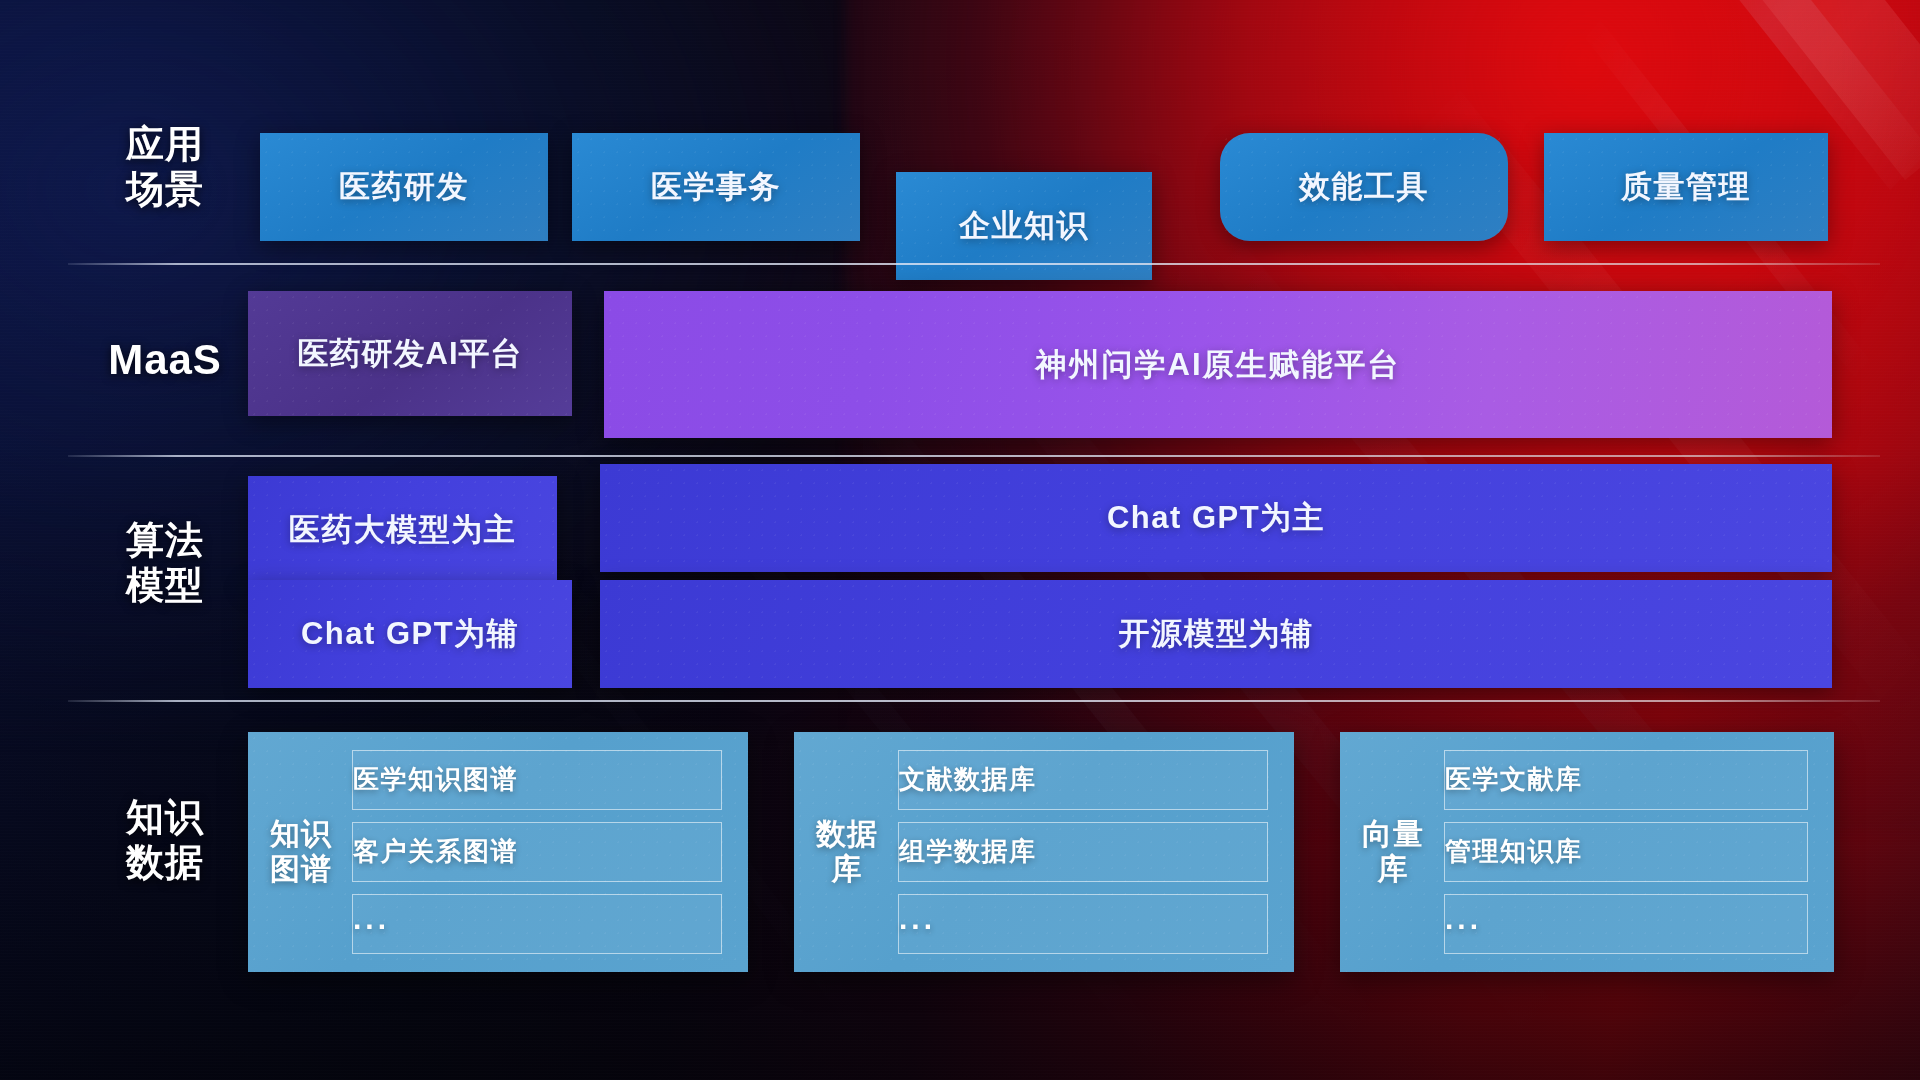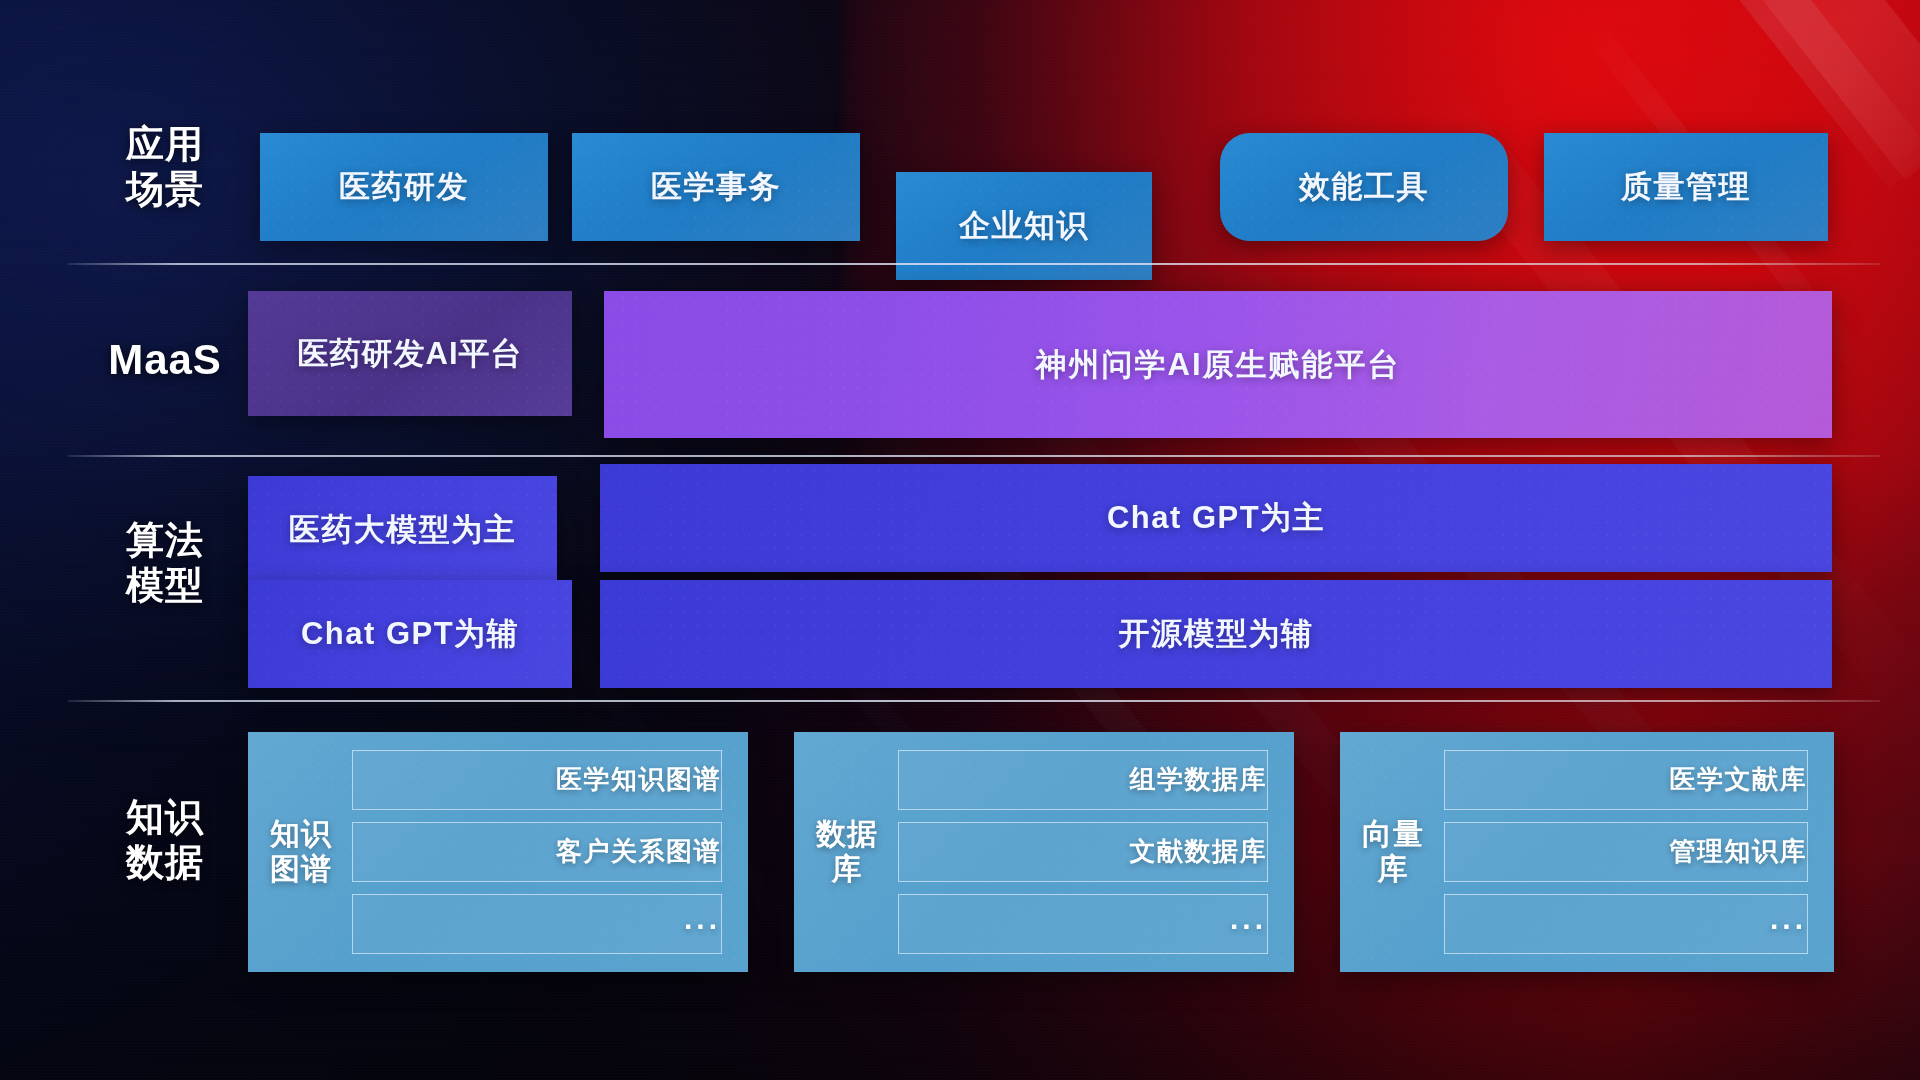--- a/index.html
+++ b/index.html
@@ -223,21 +223,21 @@
     gap: 12px;
     padding: 18px 26px 18px 14px;
     box-sizing: border-box;
     position: relative;
     z-index: 2;
   }
   .kitem {
     height: 64px;
     display: flex;
     align-items: center;
-    justify-content: flex-end;
+    justify-content: flex-start;
     border: 1px solid rgba(255,255,255,0.55);
     color: #ffffff;
     font-weight: 700;
     font-size: 26px;
     letter-spacing: 1.5px;
     background: rgba(255,255,255,0.045);
     box-sizing: border-box;
     text-shadow: 0 2px 6px rgba(0,0,0,0.32);
   }
   .kitem.ellipsis {
@@ -364,24 +364,24 @@
         <div class="kitem ellipsis">
           <span>...</span>
         </div>
       </div>
     </div>
 
     <div class="kgroup" style="left:794px; top:732px; width:500px; height:240px;">
       <div class="kgroup-title">数据库</div>
       <div class="kgroup-items">
         <div class="kitem">
+          <span>文献数据库</span>
+        </div>
+        <div class="kitem">
           <span>组学数据库</span>
-        </div>
-        <div class="kitem">
-          <span>文献数据库</span>
         </div>
         <div class="kitem ellipsis">
           <span>...</span>
         </div>
       </div>
     </div>
 
     <div class="kgroup" style="left:1340px; top:732px; width:494px; height:240px;">
       <div class="kgroup-title">向量库</div>
       <div class="kgroup-items">

